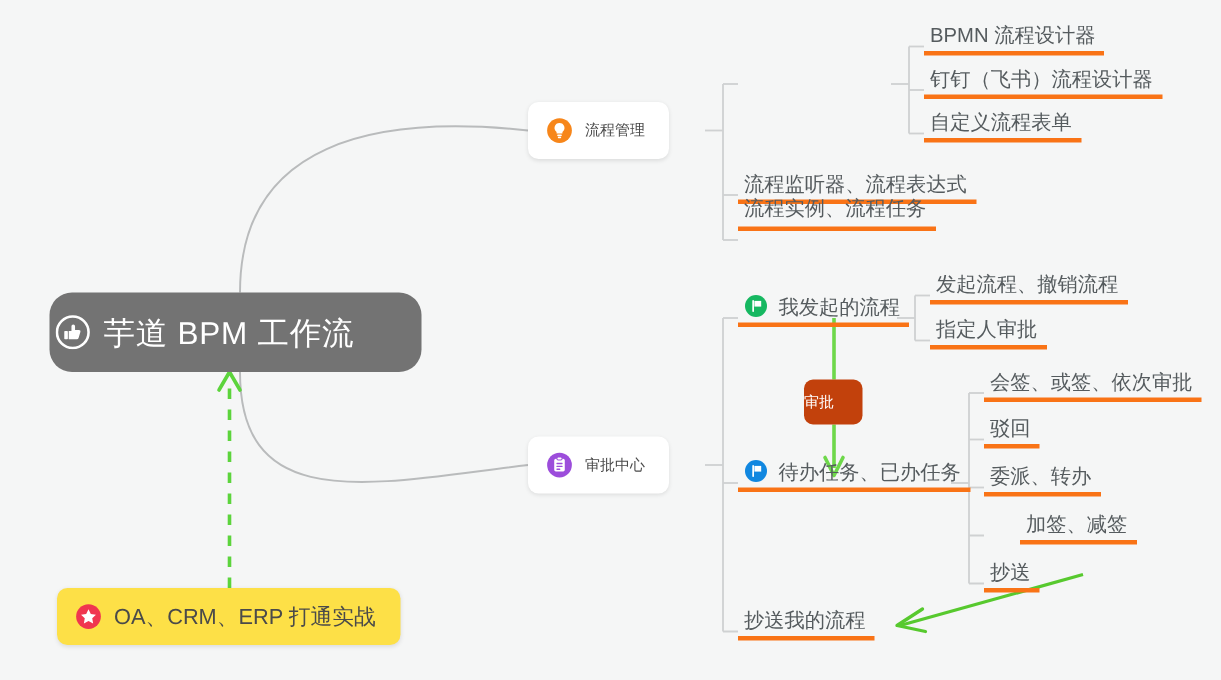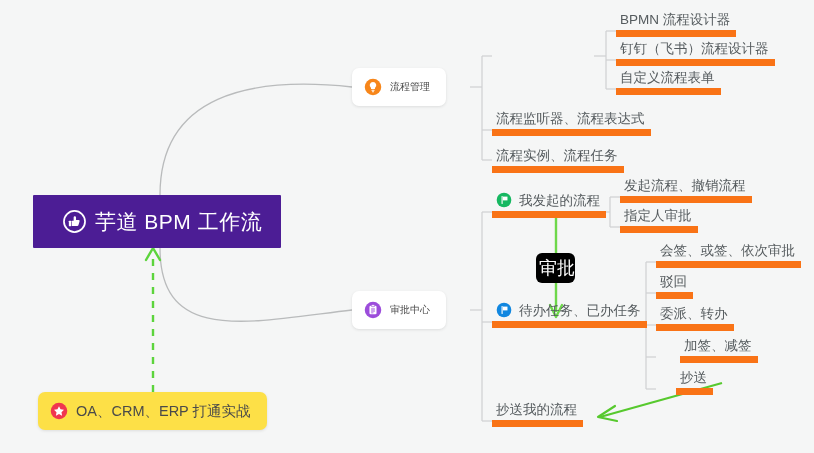--- a/index.html
+++ b/index.html
@@ -15,24 +15,24 @@
   }
   #canvas { position: absolute; inset: 0; width: 814px; height: 453px; }
   #links { position: absolute; left: 0; top: 0; width: 814px; height: 453px; pointer-events: none; }
 
   .node { position: absolute; box-sizing: border-box; white-space: nowrap; }
 
   
   .root {
     left: 33px; top: 195px;
     width: 248px; height: 53px;
-    background: #4c1d95;
-    border-radius: 1px;
+    background: #737373;
+    border-radius: 15px;
     display: flex; align-items: center;
-    padding-left: 30px;
+    padding-left: 4px;
     color: #ffffff;
     font-size: 21px;
     letter-spacing: .5px;
   }
   .root .label { margin-left: 9px; }
 
   
   .topic {
     height: 38px;
     background: #ffffff;
@@ -62,38 +62,38 @@
   }
   #card-integration .label { margin-left: 8px; }
 
   
   .leaf {
     display: flex; align-items: flex-end;
     height: 30px;
     padding: 0 6px 3px 4px;
     font-size: 13.5px;
     color: #555b5e;
-    border-bottom: 7px solid #f97316;
+    border-bottom: 3px solid #f97316;
   }
   .leaf.with-icon { padding-left: 4px; }
   .leaf .label { margin-left: 7px; line-height: 1; padding-bottom: 1px; }
   .leaf .label.noic { margin-left: 0; }
 
   
   .ic { display: inline-flex; align-items: center; justify-content: center; flex: none; }
   .ic svg { display: block; }
 
   
   #badge-approve {
     left: 536px; top: 253px;
     width: 39px; height: 30px;
-    background: #000000;
+    background: #c2410c;
     border-radius: 6px;
-    display: flex; align-items: center; justify-content: flex-end;
-    color: #ffffff; font-size: 18px;
+    display: flex; align-items: center; justify-content: flex-start;
+    color: #ffffff; font-size: 10px;
   }
 </style>
 </head>
 <body>
 
 <div id="canvas">
 
   <svg id="links" viewBox="0 0 814 453">
 
     <path d="M 160,195 C 160,95 250,76 352,87" fill="none" stroke="#b9bbbc" stroke-width="1.3"></path>
@@ -176,21 +176,21 @@
       </svg>
     </span>
     <span class="label">审批中心</span>
   </div>
 
 
   <div class="node leaf" style="left:492px; top:106px;">
     <span class="label noic">流程监听器、流程表达式</span>
   </div>
 
-  <div class="node leaf" style="left:492px; top:143px;">
+  <div class="node leaf" style="left:492px; top:124px;font-family:Liberation Mono, monospace;">
     <span class="label noic">流程实例、流程任务</span>
   </div>
 
   <div class="node leaf" style="left:616px; top:7px;">
     <span class="label noic">BPMN 流程设计器</span>
   </div>
 
   <div class="node leaf" style="left:616px; top:65px;">
     <span class="label noic">自定义流程表单</span>
   </div>
@@ -242,21 +242,21 @@
   </div>
 
   <div class="node leaf" style="left:656px; top:301px;">
     <span class="label noic">委派、转办</span>
   </div>
 
   <div class="node leaf" style="left:680px; top:333px;">
     <span class="label noic">加签、减签</span>
   </div>
 
-  <div class="node leaf" style="left:676px; top:365px;">
+  <div class="node leaf" style="left:656px; top:365px;">
     <span class="label noic">抄送</span>
   </div>
 
   <div class="node" id="badge-approve">
     <span>审批</span>
   </div>
 
   <div class="node" id="card-integration">
     <span class="ic">
       <svg width="18" height="18" viewBox="0 0 24 24">

